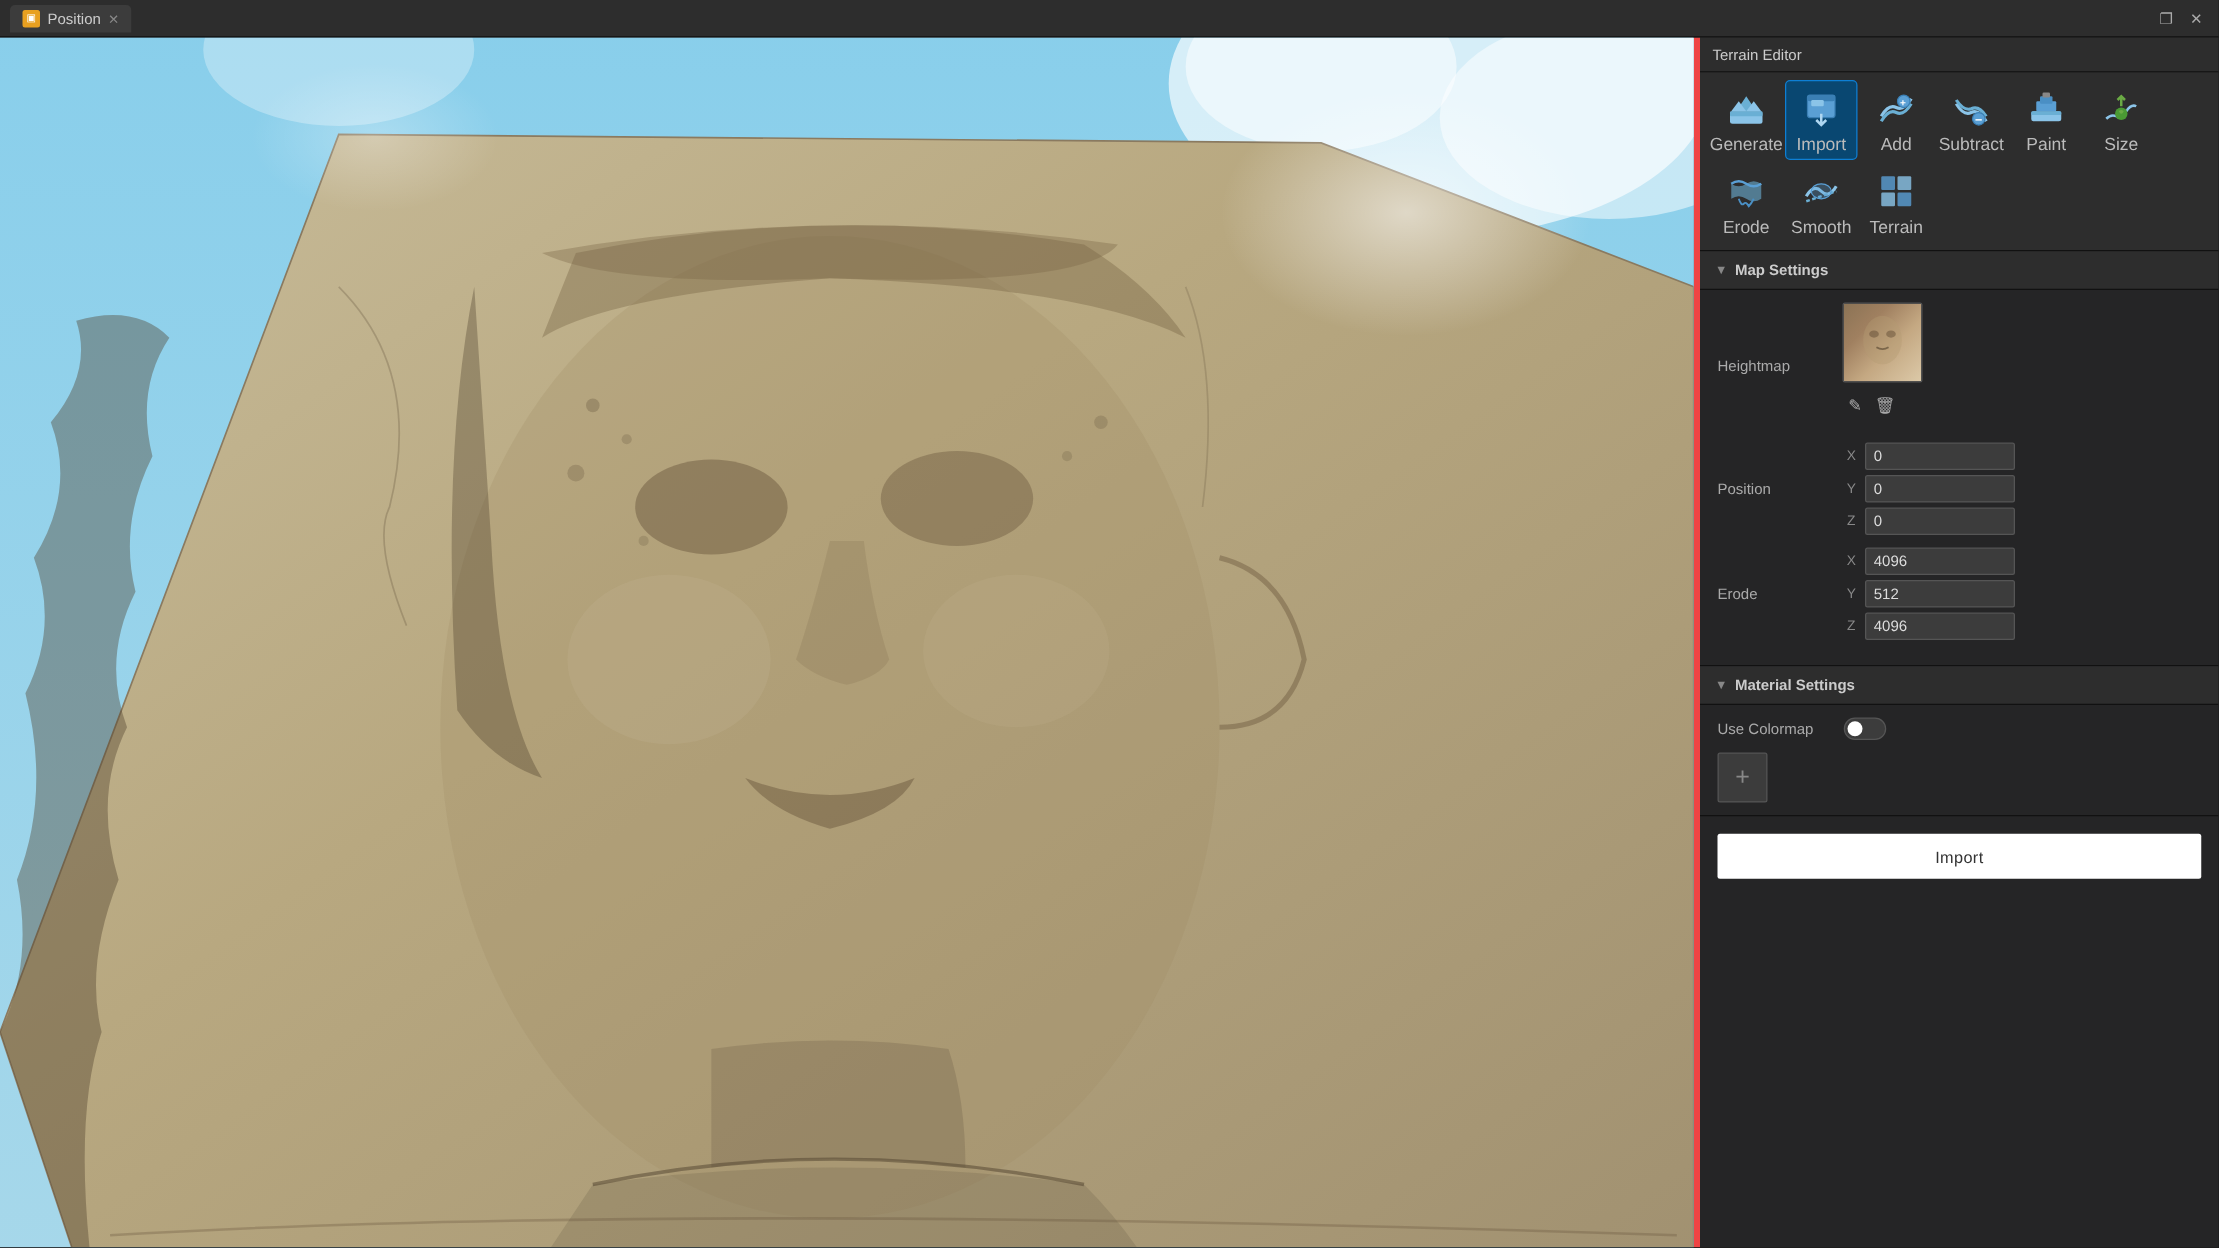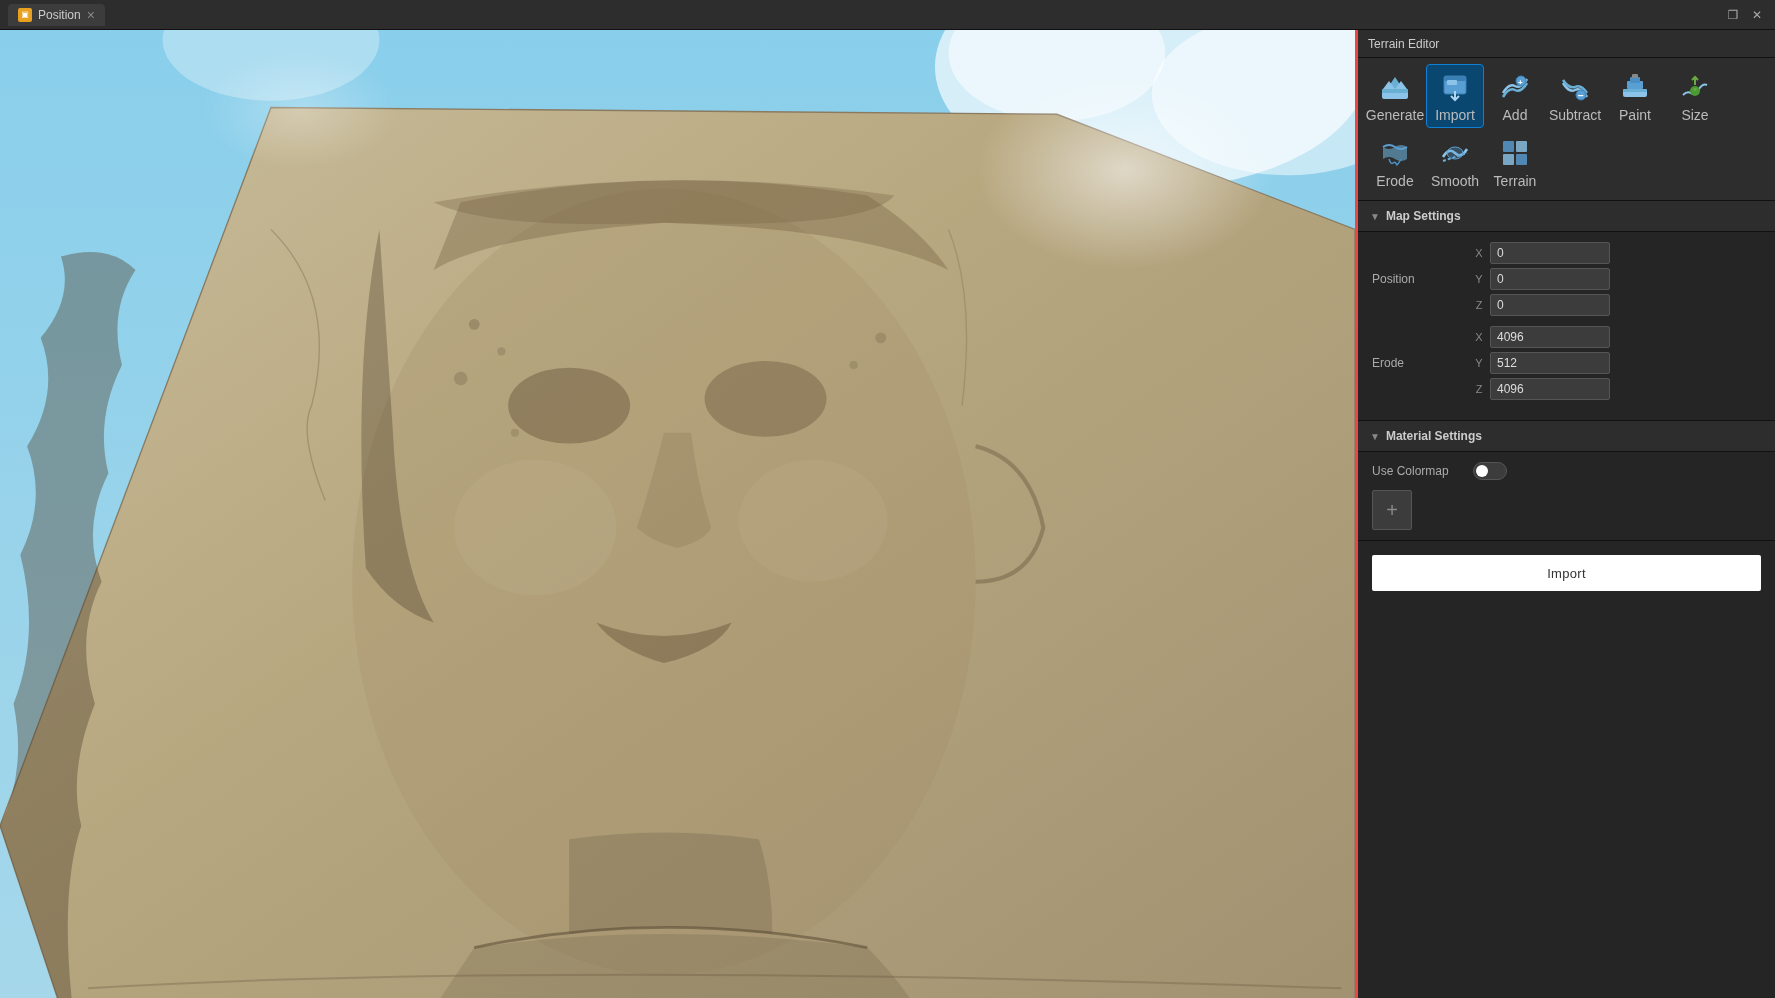--- a/index.html
+++ b/index.html
@@ -90,21 +90,21 @@
     }
     #terrain-svg {
       width: 100%;
       height: 100%;
     }
 
     
     #right-panel {
       width: 420px;
       background: #252526;
-      border-left: 3px solid #ef4444;
+      border-left: 5px solid #ef4444;
       display: flex;
       flex-direction: column;
       flex-shrink: 0;
     }
 
     
     #panel-header {
       height: 28px;
       background: #2d2d2d;
       border-bottom: 1px solid #111;
@@ -562,20 +562,40 @@
     </div>
 
     <div id="panel-body">
 
       <div class="section-header">
         <span class="section-chevron">▼</span>
         <span>Map Settings</span>
       </div>
       <div class="section-body">
 
+        <div class="field-row">
+          <span class="field-label">Heightmap</span>
+          <div class="heightmap-area">
+            <div style="display:flex;flex-direction:column;gap:4px;">
+              <div class="heightmap-thumb">
+                <div class="heightmap-thumb-img"></div>
+                <svg class="heightmap-face" viewBox="0 0 64 64">
+                  <ellipse cx="32" cy="30" rx="16" ry="20" fill="rgba(180,155,115,0.4)"></ellipse>
+                  <ellipse cx="25" cy="25" rx="4" ry="3" fill="rgba(80,60,40,0.4)"></ellipse>
+                  <ellipse cx="39" cy="25" rx="4" ry="3" fill="rgba(80,60,40,0.4)"></ellipse>
+                  <path d="M27 36 Q32 39 37 36" stroke="rgba(60,45,30,0.5)" stroke-width="1.5" fill="none"></path>
+                </svg>
+              </div>
+              <div class="heightmap-icons">
+                <button class="icon-btn" title="Edit">✎</button>
+                <button class="icon-btn" title="Delete">🗑</button>
+              </div>
+            </div>
+          </div>
+        </div>
 
         <div class="field-row">
           <span class="field-label">Position</span>
           <div class="field-inputs">
             <div class="field-input-row">
               <span class="axis-label">X</span>
               <input class="num-input" type="text" value="0" style="">
             </div>
             <div class="field-input-row">
               <span class="axis-label">Y</span>

